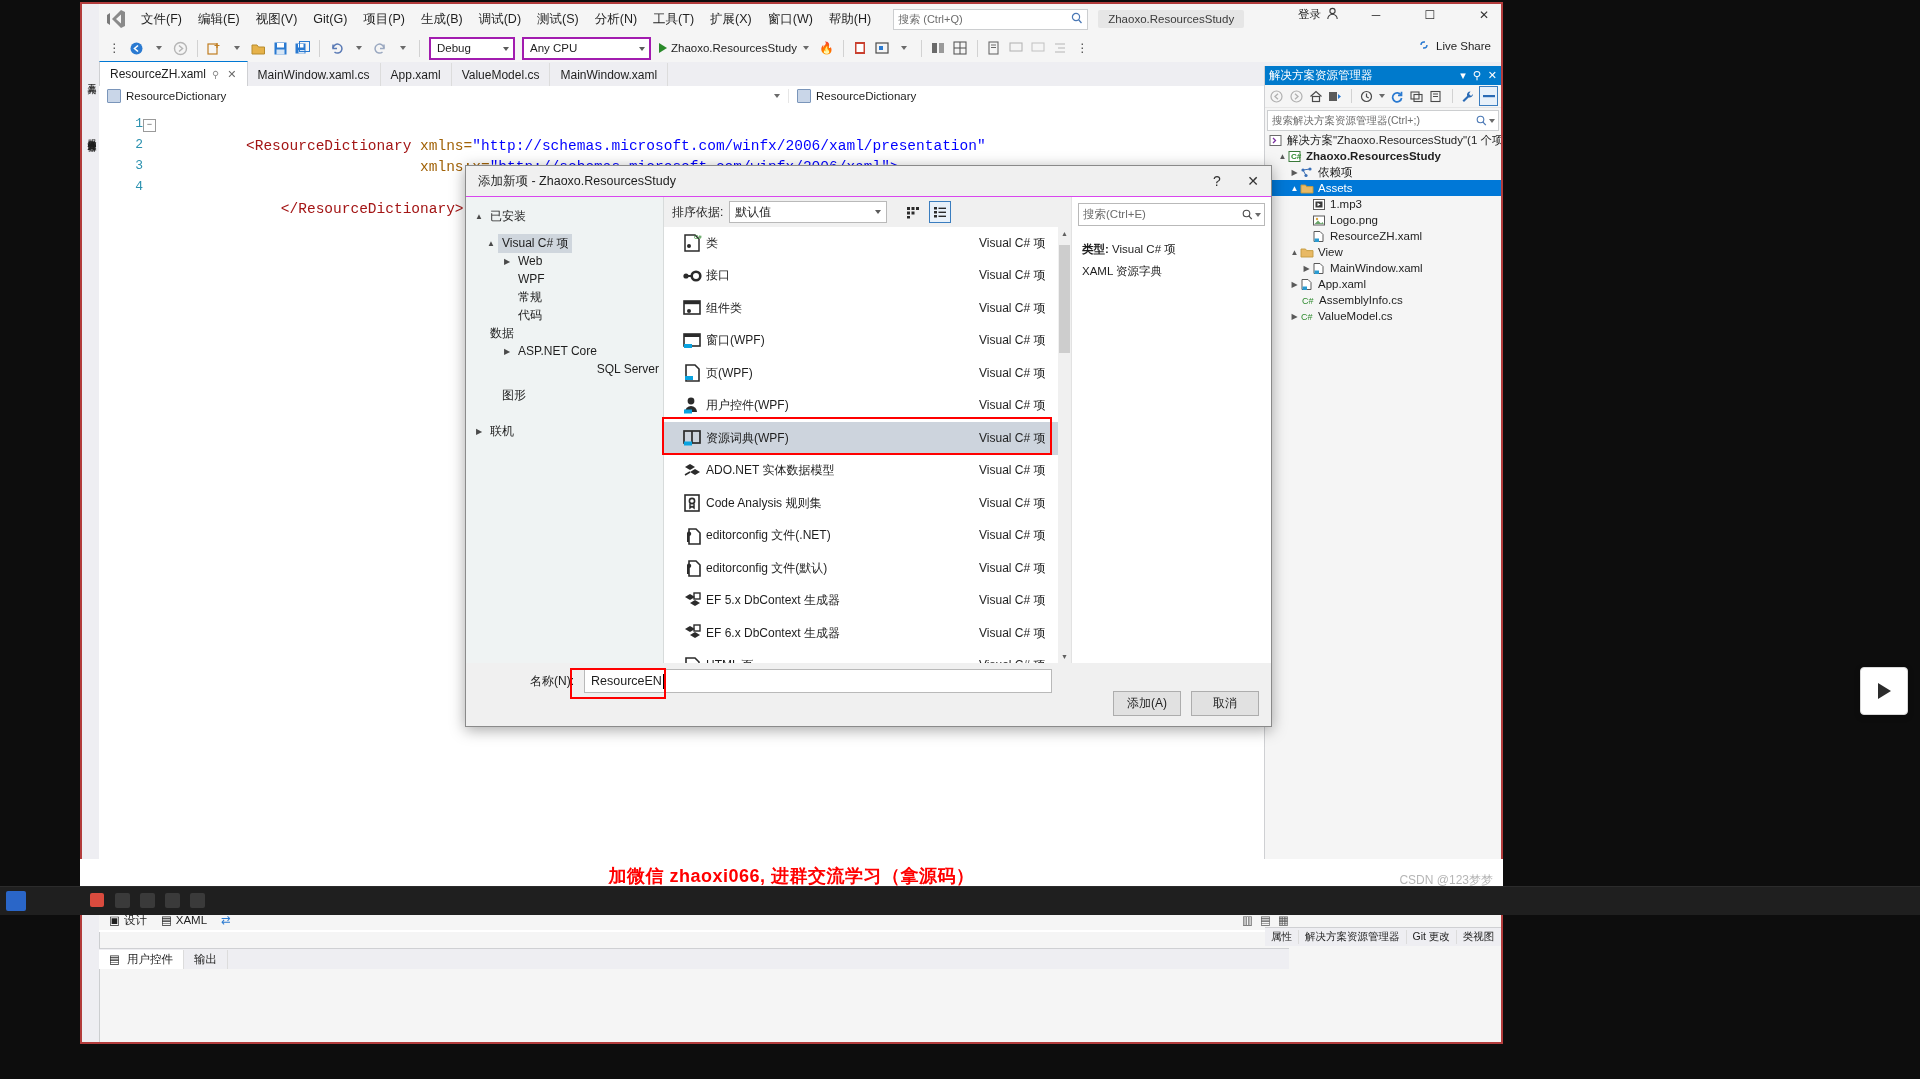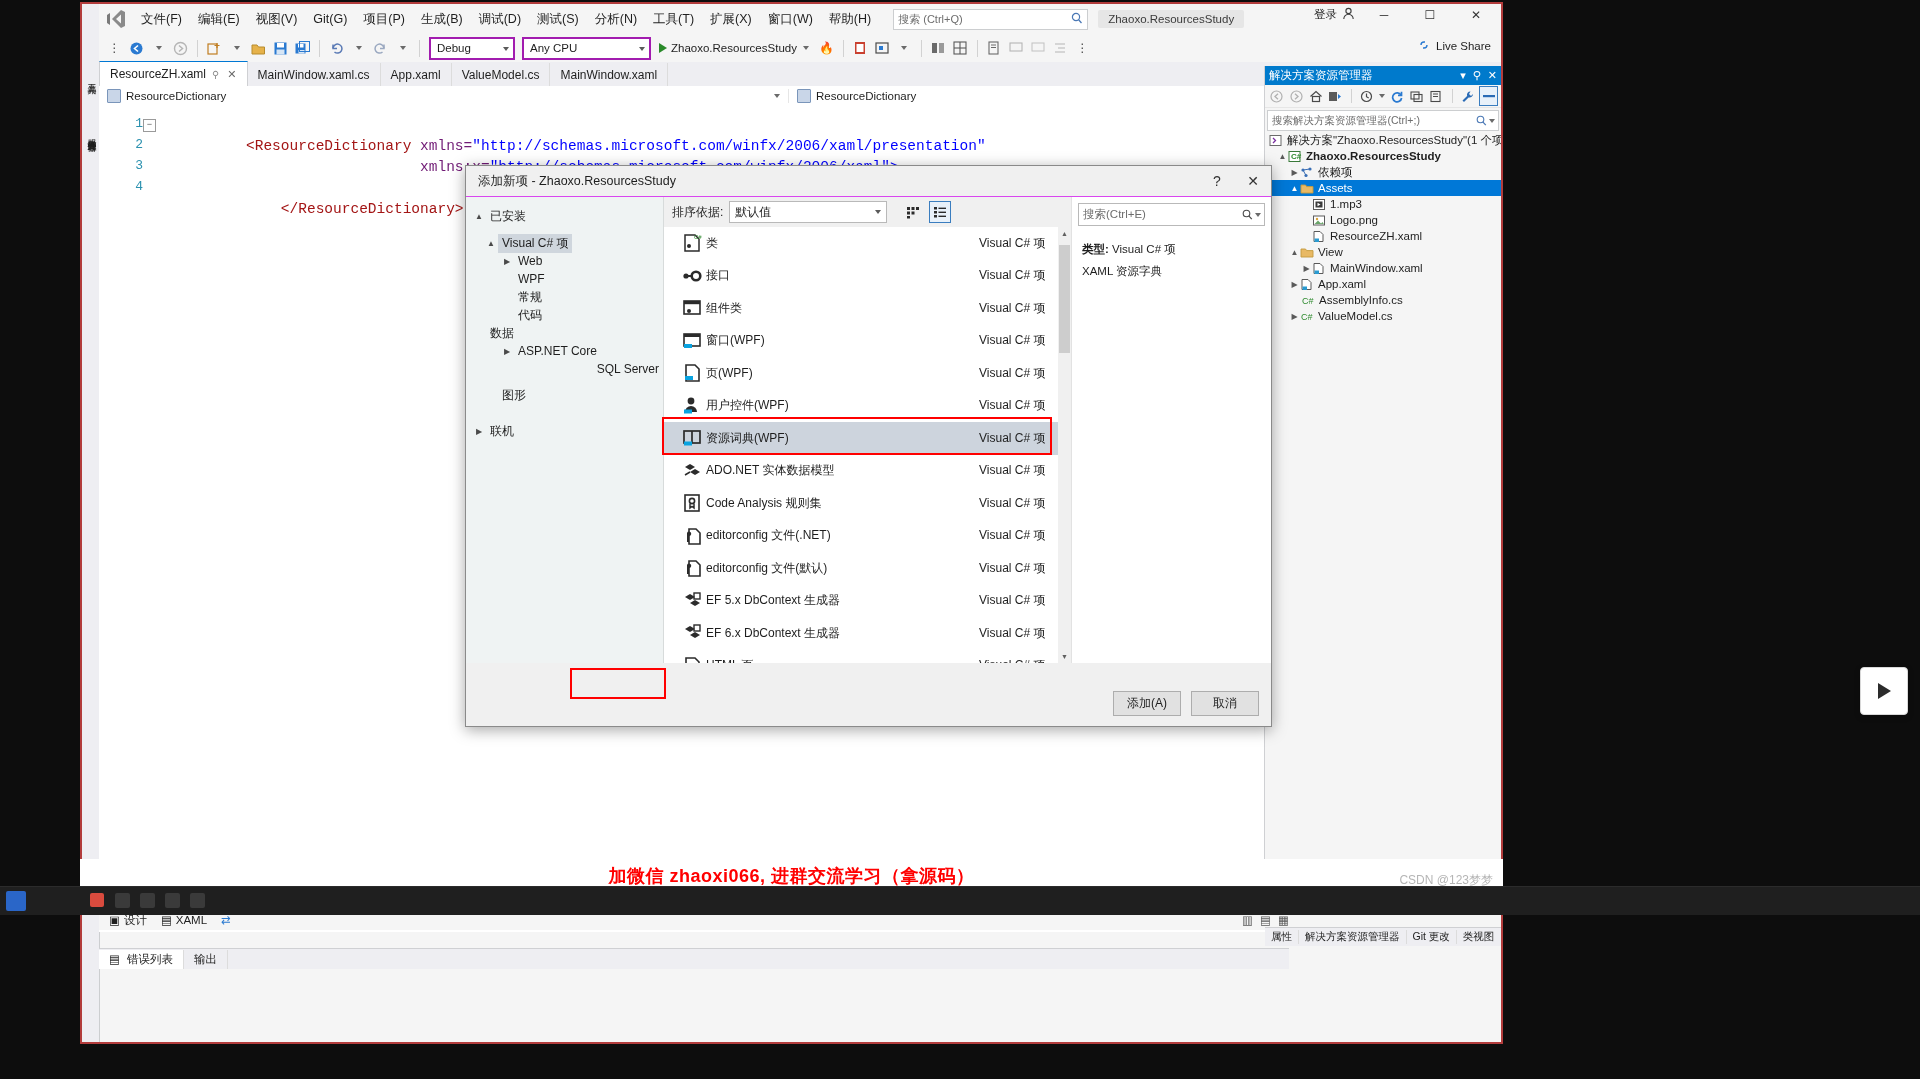--- a/index.html
+++ b/index.html
@@ -22,21 +22,21 @@
   .vtab{position:absolute;left:1px;width:15px;writing-mode:vertical-rl;text-orientation:mixed;font-size:9px;color:#1e1e1e;padding:3px 0;letter-spacing:.5px;}
 
   
   .titlebar{position:absolute;left:17px;top:0;right:0;height:30px;background:#f5f5f5;display:flex;align-items:center;}
   .vslogo{width:22px;height:20px;margin-left:6px;position:relative;}
   .menu{display:flex;align-items:center;gap:0px;margin-left:6px;}
   .menu span{padding:3px 8px;font-size:12.5px;color:#1e1e1e;white-space:nowrap;}
   .qsearch{margin-left:14px;width:185px;height:19px;background:#fff;border:1px solid #ccced0;display:flex;align-items:center;padding:0 4px;font-size:11px;color:#6d6d6d;position:relative;}
   .qsearch .mag{position:absolute;right:4px;top:2px;}
   .projpill{margin-left:10px;background:#e6e6e6;color:#3b3b3b;font-size:11.5px;padding:3px 10px;border-radius:2px;}
-  .tr-tools{position:absolute;right:8px;top:3px;display:flex;align-items:center;gap:12px;font-size:11.5px;color:#1e1e1e;}
+  .tr-tools{position:absolute;right:0;top:3px;display:flex;align-items:center;gap:20px;font-size:11.5px;color:#1e1e1e;}
   .wbtn{width:34px;text-align:center;color:#333;font-size:12px;cursor:default;}
 
   
   .toolbar{position:absolute;left:17px;top:30px;right:0;height:28px;background:#f5f5f5;border-bottom:1px solid #e2e2e2;display:flex;align-items:center;padding-left:6px;gap:3px;}
   .tbtn{width:19px;height:19px;display:flex;align-items:center;justify-content:center;font-size:12px;color:#4a4a4a;}
   .sep{width:1px;height:17px;background:#d2d2d2;margin:0 4px;}
   .combo{height:19px;border:2px solid #a21caf;background:#fff;display:flex;align-items:center;padding:0 14px 0 6px;font-size:11.5px;position:relative;color:#1e1e1e;}
   .combo:after{content:"";position:absolute;right:4px;top:8px;border-left:3px solid transparent;border-right:3px solid transparent;border-top:4px solid #5a5a5a;}
   .runbtn{display:flex;align-items:center;gap:4px;font-size:11.5px;color:#1e1e1e;padding:0 5px;}
   .tri{width:0;height:0;border-left:8px solid #2a8a2a;border-top:5px solid transparent;border-bottom:5px solid transparent;}
@@ -55,21 +55,21 @@
   .crumb{display:flex;align-items:center;gap:5px;padding:0 8px;color:#1e1e1e;}
   .crumb .ic{width:12px;height:12px;background:#c9d6e8;border:1px solid #7a95ba;border-radius:1px;}
   .caret{border-left:3px solid transparent;border-right:3px solid transparent;border-top:4px solid #6a6a6a;}
 
   
   .editor{position:absolute;left:17px;top:101px;width:1190px;bottom:110px;background:#fff;border-right:1px solid #cfd0d3;overflow:hidden;}
   .gutter{position:absolute;left:0;top:0;width:58px;bottom:0;background:#fff;}
   .ln{position:absolute;right:14px;font-family:"Liberation Mono","DejaVu Sans Mono",monospace;font-size:13px;color:#2b91af;}
   .code{position:absolute;left:60px;top:0;right:0;bottom:0;font-family:"Liberation Mono","DejaVu Sans Mono",monospace;font-size:14.5px;line-height:21px;white-space:pre;}
   .k-tag{color:#a31515;}
-  .k-attr{color:#701a75;}
+  .k-attr{color:#a16207;}
   .k-str{color:#0000ff;}
   .k-pun{color:#1e1e1e;}
   .expander{position:absolute;left:44px;width:11px;height:11px;border:1px solid #9a9a9a;background:#fff;font-size:9px;line-height:9px;text-align:center;color:#555;}
 
   
   .vscroll{position:absolute;right:0;top:0;width:15px;bottom:0;background:#f0f0f0;border-left:1px solid #e2e2e2;}
   .vscroll .thumb{position:absolute;left:2px;top:16px;width:11px;height:64px;background:#c8c8c8;}
   .hbar{position:absolute;left:17px;right:0;height:18px;background:#f0f0f0;border-top:1px solid #e2e2e2;display:flex;align-items:center;}
   .hthumb{position:absolute;left:300px;width:690px;height:12px;top:3px;background:#c8c8c8;}
 
@@ -457,21 +457,21 @@
         <span>XAML</span>
       </span>
       <span style="color:#2a7ad1;">⇄</span>
       <span style="flex:1"></span>
       <span style="color:#5a5a5a;letter-spacing:2px;padding-right:8px;">▥ ▤ ▦</span>
     </div>
 
     <div class="bottomtabs" style="top:944px;">
       <span class="btab sel">
         <span style="margin-right:4px;">▤</span>
-        <span>错误列表</span>
+        <span>用户控件</span>
       </span>
       <span class="btab">
         <span>输出</span>
       </span>
     </div>
 
     <div class="solexp">
       <div class="se-head">
         <span>解决方案资源管理器</span>
         <span class="sp"></span>
@@ -955,20 +955,27 @@
             <div>
               <b>类型:</b>
               <span>Visual C# 项</span>
             </div>
             <div>XAML 资源字典</div>
           </div>
         </div>
       </div>
 
       <div class="dlg-foot">
+        <div class="namerow">
+          <span class="namelbl">名称(N):</span>
+          <span class="nameinput">
+            <span>ResourceEN</span>
+            <span class="caret2"></span>
+          </span>
+        </div>
         <div class="redbox" style="left:104px;top:5px;width:92px;height:27px;"></div>
         <div class="footbtns">
           <span class="fbtn">添加(A)</span>
           <span class="fbtn">取消</span>
         </div>
       </div>
 
       <div class="redbox" style="left:196px;top:251px;width:386px;height:34px;"></div>
     </div>
 

